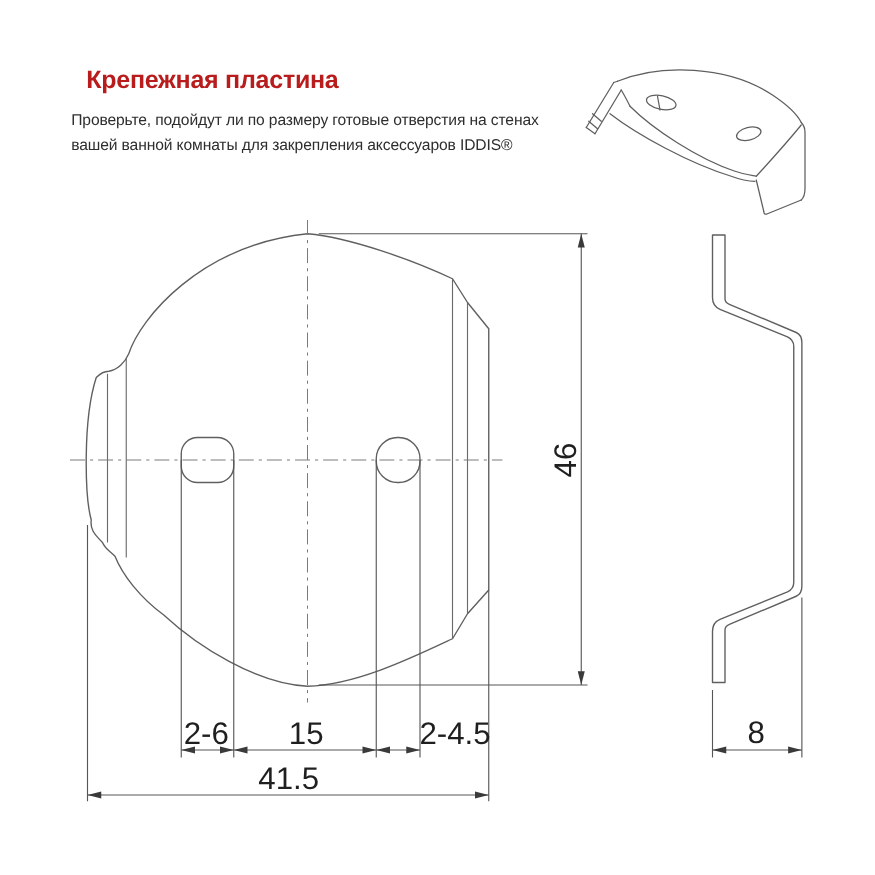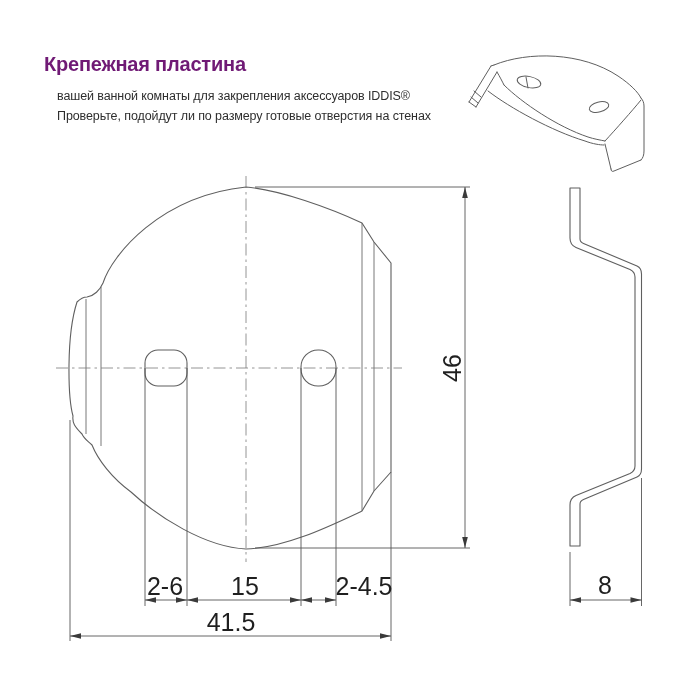--- a/index.html
+++ b/index.html
@@ -4,44 +4,44 @@
 <style>
   html,body{margin:0;padding:0;background:#fff;}
   .page{
     position:relative;
     width:700px;height:700px;
     background:#ffffff;
     font-family:"Liberation Sans", sans-serif;
     overflow:hidden;
   }
   .title{
-    position:absolute;left:44px;top:53px;
-    font-size:20px;font-weight:bold;color:#701a75;
+    position:absolute;left:69px;top:53px;
+    font-size:20px;font-weight:bold;color:#b91c1c;
     letter-spacing:-0.2px;
   }
   .subtitle{
     position:absolute;left:57px;top:87px;
     font-size:12.5px;color:#2e2e2e;line-height:19.5px;
     letter-spacing:-0.1px;
   }
   svg text.dim{
     font-family:"Liberation Sans", sans-serif;
     font-size:25px;fill:#1f1f1f;
   }
   .drawing{position:absolute;left:0;top:0;}
 </style>
 </head>
 <body>
 
 <div class="page">
 
   <div class="title">Крепежная пластина</div>
   <div class="subtitle">
+    <div>Проверьте, подойдут ли по размеру готовые отверстия на стенах</div>
     <div>вашей ванной комнаты для закрепления аксессуаров IDDIS®</div>
-    <div>Проверьте, подойдут ли по размеру готовые отверстия на стенах</div>
   </div>
 
   <svg class="drawing" width="700" height="700" viewBox="0 0 700 700">
 
     <g fill="none" stroke="#5f5f5f" stroke-width="1" stroke-linecap="round" stroke-linejoin="round">
 
       <path d="M469,102 L491,66"></path>
       <path d="M476,107 L497,72"></path>
       <path d="M469,102 L476,107"></path>
       <path d="M471,97 L478,103"></path>

